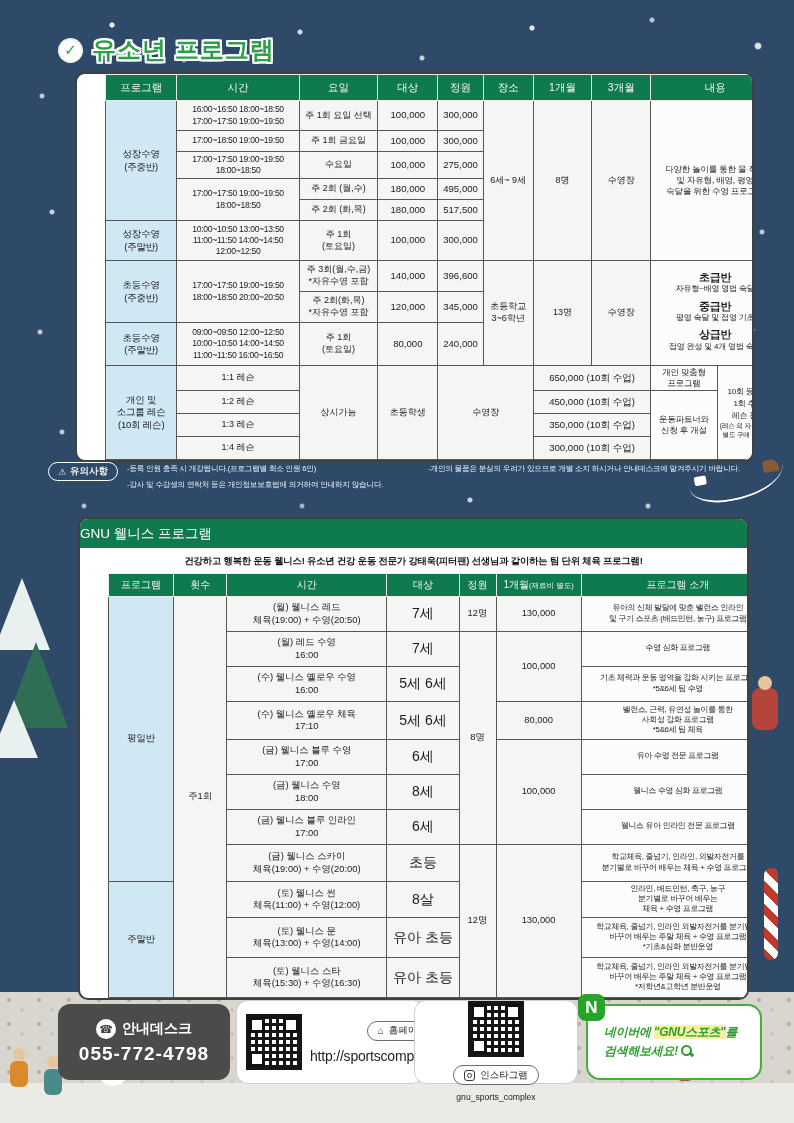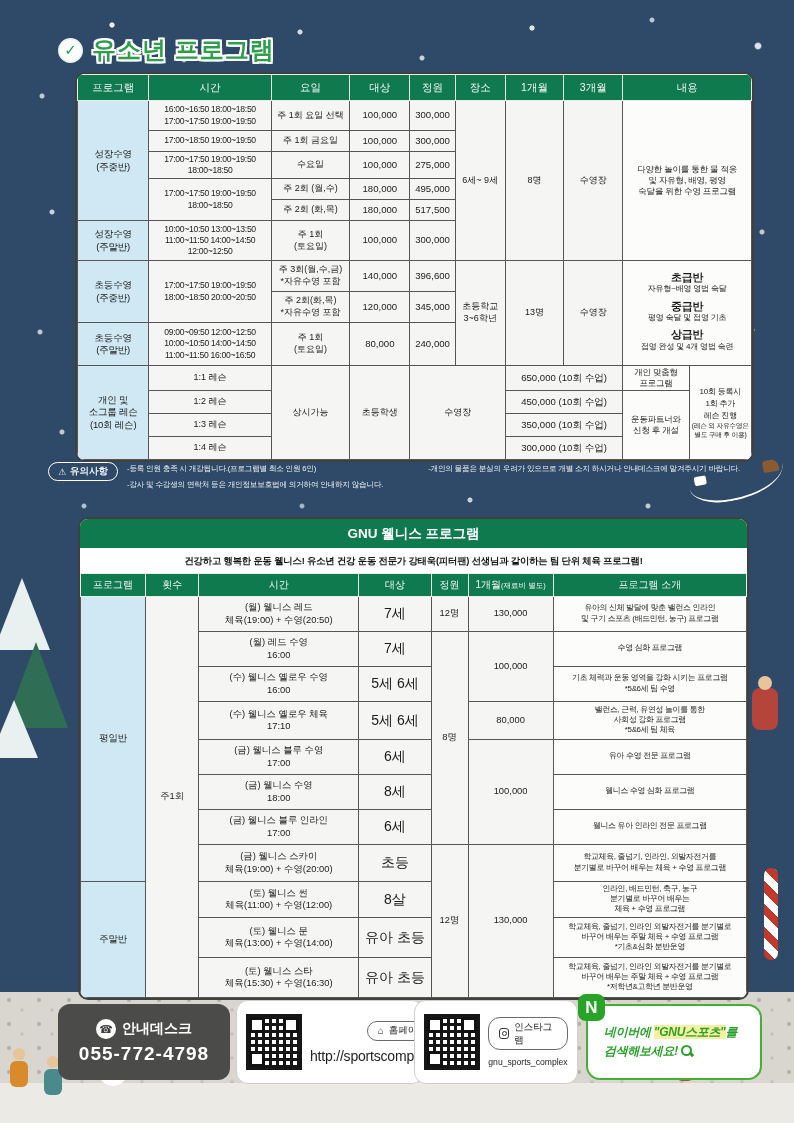--- a/index.html
+++ b/index.html
@@ -31,21 +31,21 @@
   
   .title-row{position:absolute;left:58px;top:34px;display:flex;align-items:center;gap:9px;z-index:3;}
   .check-ic{width:21px;height:21px;border-radius:50%;background:#fff;color:#1d9e4c;font-weight:bold;
     font-size:15px;display:flex;align-items:center;justify-content:center;border:2px solid #e9f6ee;}
   .page-title{font-size:24px;font-weight:900;color:#2f9e49;letter-spacing:1px;
     text-shadow:-2px -2px 0 #fff,2px -2px 0 #fff,-2px 2px 0 #fff,2px 2px 0 #fff,0 -2px 0 #fff,0 2px 0 #fff,-2px 0 0 #fff,2px 0 0 #fff;}
   
   .panel{position:absolute;background:#fff;border:2px solid #3f4040;border-radius:10px;overflow:hidden;z-index:2;}
   .panel1{left:75px;top:72px;width:675px;}
   .panel2{left:78px;top:517px;width:667px;}
-  table{width:100%;border-collapse:collapse;table-layout:fixed;}
+  table{width:100%;border-collapse:collapse;table-layout:fixed;margin-left:28px;}
   td{border:1px solid #565656;background:#f5f5f3;text-align:center;vertical-align:middle;
      font-size:9px;color:#1b1b1b;padding:1px 2px;line-height:1.3;}
   .th{background:#0f7a4e;color:#f4f6f4;font-size:10.5px;font-weight:500;border:1px solid #e6ece8;}
   .col-name{background:#cfe8f4;font-size:9.5px;letter-spacing:-0.2px;}
   .col-desc{background:#fcfcfb;font-size:8.5px;letter-spacing:-0.2px;}
   .t-time{font-size:8.6px;letter-spacing:-0.3px;}
   .price{font-size:9.6px;}
   .pre{white-space:pre-line;}
   .lvl b{display:block;font-size:11px;font-weight:bold;}
   .lvl span{display:block;font-size:8px;margin-bottom:4px;}
@@ -53,39 +53,39 @@
   .nr-main{font-size:8px;display:block;line-height:1.5;}
   
   .notice{position:absolute;left:48px;top:461px;width:708px;display:flex;gap:9px;color:#eef3f8;z-index:3;}
   .badge{flex:0 0 auto;height:17px;border:1.5px solid #fff;border-radius:12px;display:flex;align-items:center;
     gap:4px;padding:0 9px;font-size:9.5px;font-weight:bold;margin-top:1px;}
   .warn-ic{font-size:9px;}
   .note-col{font-size:7.6px;line-height:2.15;letter-spacing:-0.2px;}
   .note-left{width:276px;}
   .note-right{flex:1;text-align:center;}
   
-  .t2-title{background:#0f7a4e;color:#fff;font-weight:bold;font-size:13.5px;text-align:center;padding:6px 0 5px;}
+  .t2-title{background:#0f7a4e;color:#fff;font-weight:normal;font-size:13.5px;text-align:left;padding:6px 0 5px;}
   .t2-sub{background:#fff;text-align:center;font-size:9.4px;font-weight:bold;color:#141414;
     padding:6px 2px 4px;line-height:1.55;letter-spacing:-0.2px;}
   .t2 td{font-size:9.4px;}
   .t2 .th{font-size:10px;}
   .t2 .desc{background:#fcfcfb;font-size:7.9px;letter-spacing:-0.3px;}
   .t2 .tgt{font-size:14px;}
   .hdr-small{font-size:7.5px;}
   
   .desk{position:absolute;left:58px;top:1004px;width:172px;height:76px;background:#4b4b4a;border-radius:12px;
     color:#fff;display:flex;flex-direction:column;align-items:center;justify-content:center;gap:4px;z-index:4;}
   .desk-top{display:flex;align-items:center;gap:6px;font-size:14px;font-weight:bold;}
   .ph{width:20px;height:20px;background:#fff;border-radius:50%;color:#3c3c3c;display:flex;align-items:center;
     justify-content:center;font-size:11px;}
   .desk-phone{font-size:19px;font-weight:bold;letter-spacing:1px;}
   .fbox{position:absolute;top:1000px;height:84px;background:#fff;border:1px solid #cfcfcf;border-radius:12px;
     display:flex;align-items:center;gap:8px;padding:0 9px;box-sizing:border-box;z-index:4;}
   .hpbox{left:236px;width:188px;}
-  .instabox{left:414px;width:164px;}
+  .instabox{left:414px;width:164px;flex-direction:column;}
   .qr{position:relative;flex:0 0 auto;width:52px;height:52px;background:#fff;border:2px solid #161616;
     background-image:repeating-linear-gradient(0deg,#161616 0 3px,transparent 3px 7px),
                      repeating-linear-gradient(90deg,#161616 0 3px,transparent 3px 7px);}
   .qr i{position:absolute;width:10px;height:10px;background:#fff;border:3px solid #111;}
   .qr i.tl{left:1px;top:1px}.qr i.tr{right:1px;top:1px}.qr i.bl{left:1px;bottom:1px}
   .fcol{display:flex;flex-direction:column;align-items:center;gap:7px;flex:1;}
   .pill{border:1px solid #6b6b6b;border-radius:12px;font-size:9.5px;padding:2.5px 10px;display:flex;
     gap:5px;align-items:center;color:#222;background:#fff;}
   .home-ic{font-size:10px;}
   .insta-ic{width:9px;height:9px;border:1.5px solid #3a3a3a;border-radius:3px;position:relative;display:inline-block;}

